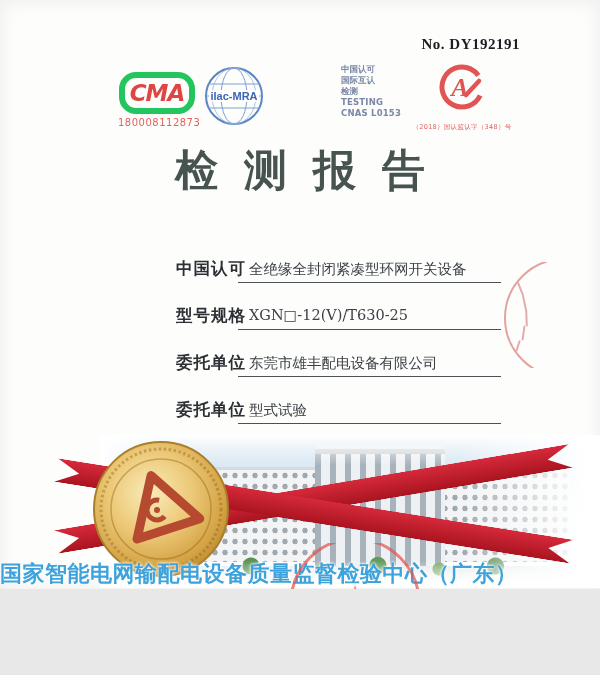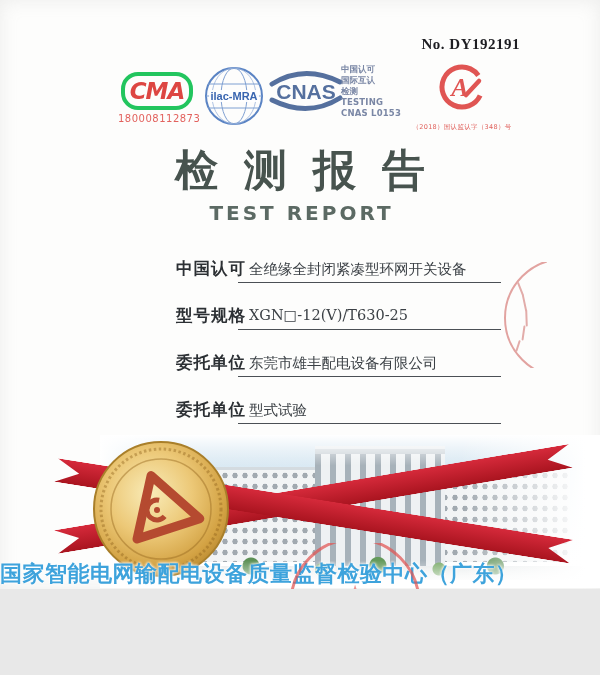--- a/index.html
+++ b/index.html
@@ -13,21 +13,21 @@
 
   
   .report-no{
     top:36px; right:80px; font-family:"Liberation Serif","DejaVu Serif",serif;
     font-weight:bold; font-size:15px; color:#1d1d22; letter-spacing:.5px;
   }
 
   
   .cma{left:118px; top:72px; width:78px; text-align:center;}
   .cma-box{
-    display:inline-block; width:64px; height:30px; border:4px solid #22c55e;
+    display:inline-block; width:64px; height:30px; border:6px solid #22c55e;
     border-radius:17px; line-height:30px; font-weight:bold; font-size:23px;
     color:#dd4642; letter-spacing:-1px; font-style:italic;
   }
   .cma-num{margin-top:3px; font-size:10px; color:#e2615d; letter-spacing:.5px;}
 
   
   .ilac{left:204px; top:66px;}
   
   .cnas{left:266px; top:70px;}
   .cnas-caption{
@@ -162,47 +162,39 @@
       <ellipse cx="30" cy="30" rx="13" ry="28" fill="none" stroke="#7fa0d2" stroke-width="1"></ellipse>
       <ellipse cx="30" cy="30" rx="22" ry="28" fill="none" stroke="#9ab4dc" stroke-width="0.8"></ellipse>
       <line x1="4" y1="18" x2="56" y2="18" stroke="#7fa0d2" stroke-width="1"></line>
       <line x1="2" y1="30" x2="58" y2="30" stroke="#7fa0d2" stroke-width="1"></line>
       <line x1="4" y1="42" x2="56" y2="42" stroke="#7fa0d2" stroke-width="1"></line>
       <rect x="5" y="24" width="50" height="12" fill="#ffffff" opacity="0.9"></rect>
       <text x="30" y="34" text-anchor="middle" font-size="11" font-weight="bold" fill="#3a66b0" font-family="Liberation Sans, sans-serif">ilac-MRA</text>
     </svg>
   </div>
 
-  <div class="abs cnas">
-    <svg width="80" height="42" viewBox="0 0 80 42">
-      <path d="M6 14 Q 38 -6 74 12" fill="none" stroke="#55709e" stroke-width="5" stroke-linecap="round"></path>
-      <path d="M6 30 Q 42 48 74 28" fill="none" stroke="#55709e" stroke-width="5" stroke-linecap="round"></path>
-      <text x="40" y="29" text-anchor="middle" font-size="21" font-weight="bold" fill="#55709e" font-family="Liberation Sans, sans-serif" letter-spacing="0">CNAS</text>
-    </svg>
-  </div>
 
   <div class="abs cnas-caption">
     <div>中国认可</div>
     <div>国际互认</div>
     <div>检测</div>
     <div class="en">TESTING</div>
     <div class="en">CNAS L0153</div>
   </div>
 
   <div class="abs cal">
     <svg width="58" height="48" viewBox="0 0 58 48">
       <circle cx="29" cy="23" r="20" fill="none" stroke="#e05553" stroke-width="5" stroke-dasharray="104 22" transform="rotate(25 29 23)"></circle>
       <text x="27" y="32" text-anchor="middle" font-size="26" font-weight="bold" font-style="italic" fill="#e05553" font-family="Liberation Serif, serif">A</text>
       <line x1="33" y1="31" x2="46" y2="17" stroke="#e05553" stroke-width="4.5" stroke-linecap="round"></line>
     </svg>
     <div class="cal-caption">（2018）国认监认字（348）号</div>
   </div>
 
   <div class="abs title-zh">检测报告</div>
-  <div class="abs title-en">TEST REPORT</div>
 
   <div class="abs field f1">
     <span class="lbl">中国认可</span>
     <span class="val">全绝缘全封闭紧凑型环网开关设备</span>
   </div>
   <div class="abs field f2">
     <span class="lbl">型号规格</span>
     <span class="val">XGN□-12(V)/T630-25</span>
   </div>
   <div class="abs field f3">

